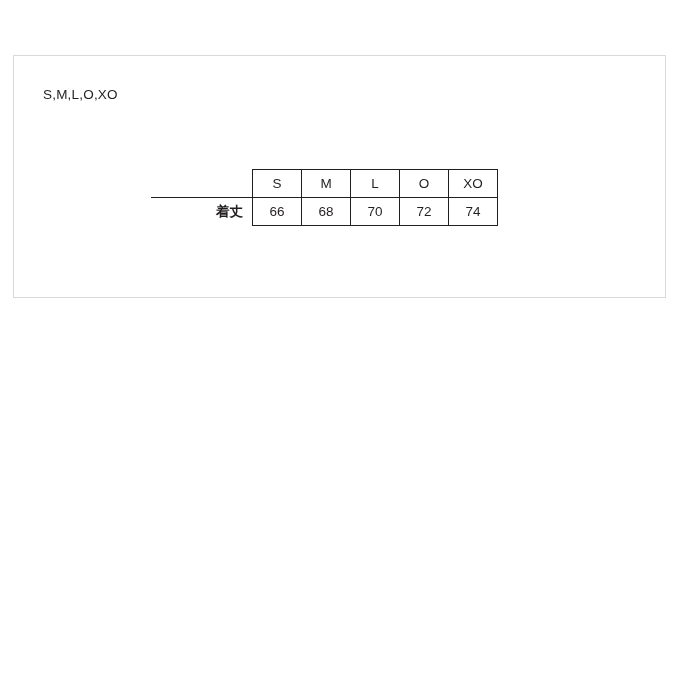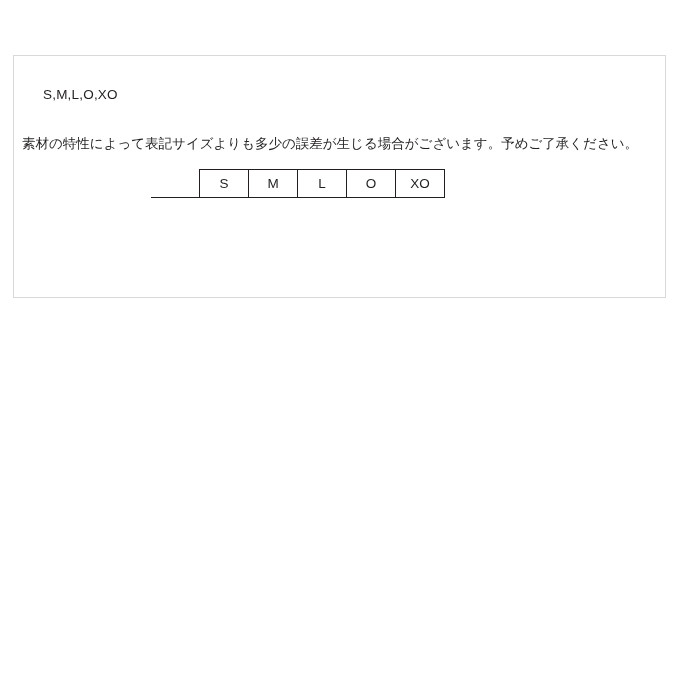--- a/index.html
+++ b/index.html
@@ -85,31 +85,38 @@
   }
 </style>
 </head>
 <body>
 
 <div class="page">
   <div class="panel">
 
     <div class="size-list">S,M,L,O,XO</div>
 
-    <div class="note">素材の特性によって表記サイズよりも多少の誤差が生じる場合がございます。予めご了承ください。</div>
 
     <div class="table-wrap">
       <table class="size-table">
         <tbody>
           <tr class="header-row">
             <td class="corner"></td>
             <td>S</td>
             <td>M</td>
             <td>L</td>
             <td>O</td>
             <td>XO</td>
           </tr>
+          <tr>
+            <th class="row-head">着丈</th>
+            <td>66</td>
+            <td>68</td>
+            <td>70</td>
+            <td>72</td>
+            <td>74</td>
+          </tr>
         </tbody>
       </table>
     </div>
 
   </div>
 </div>
 
 </body></html>

